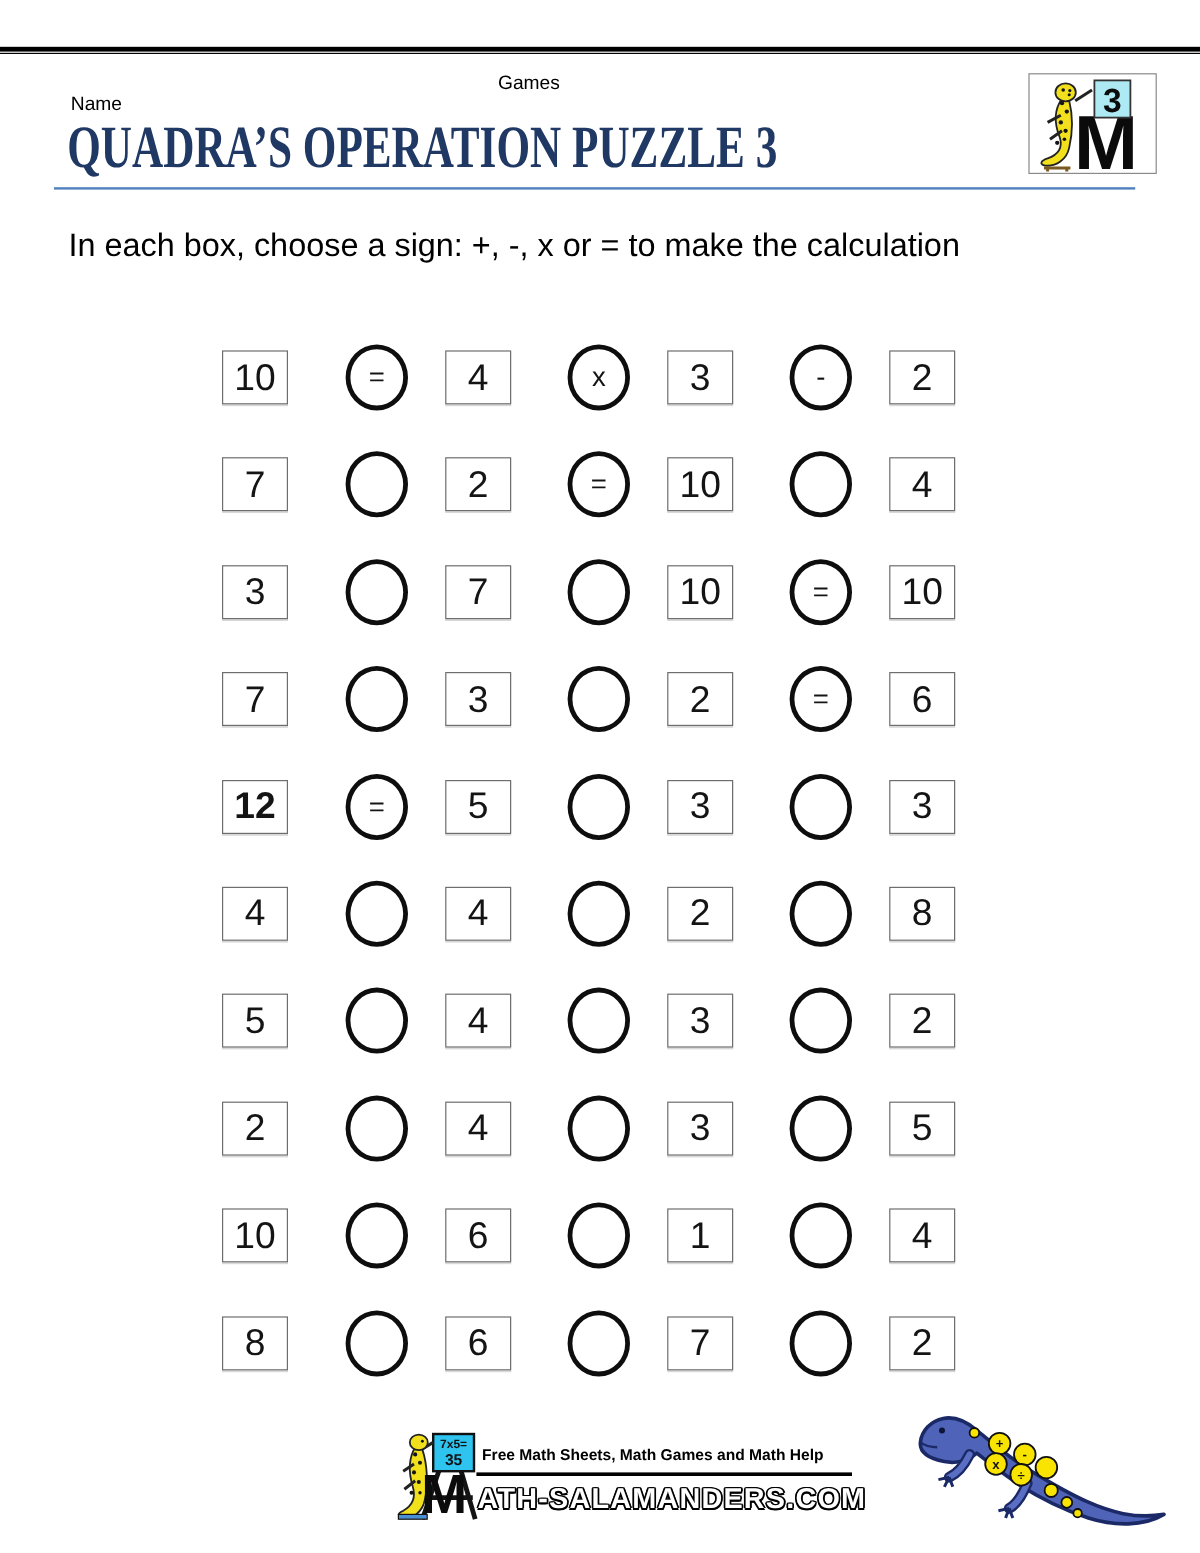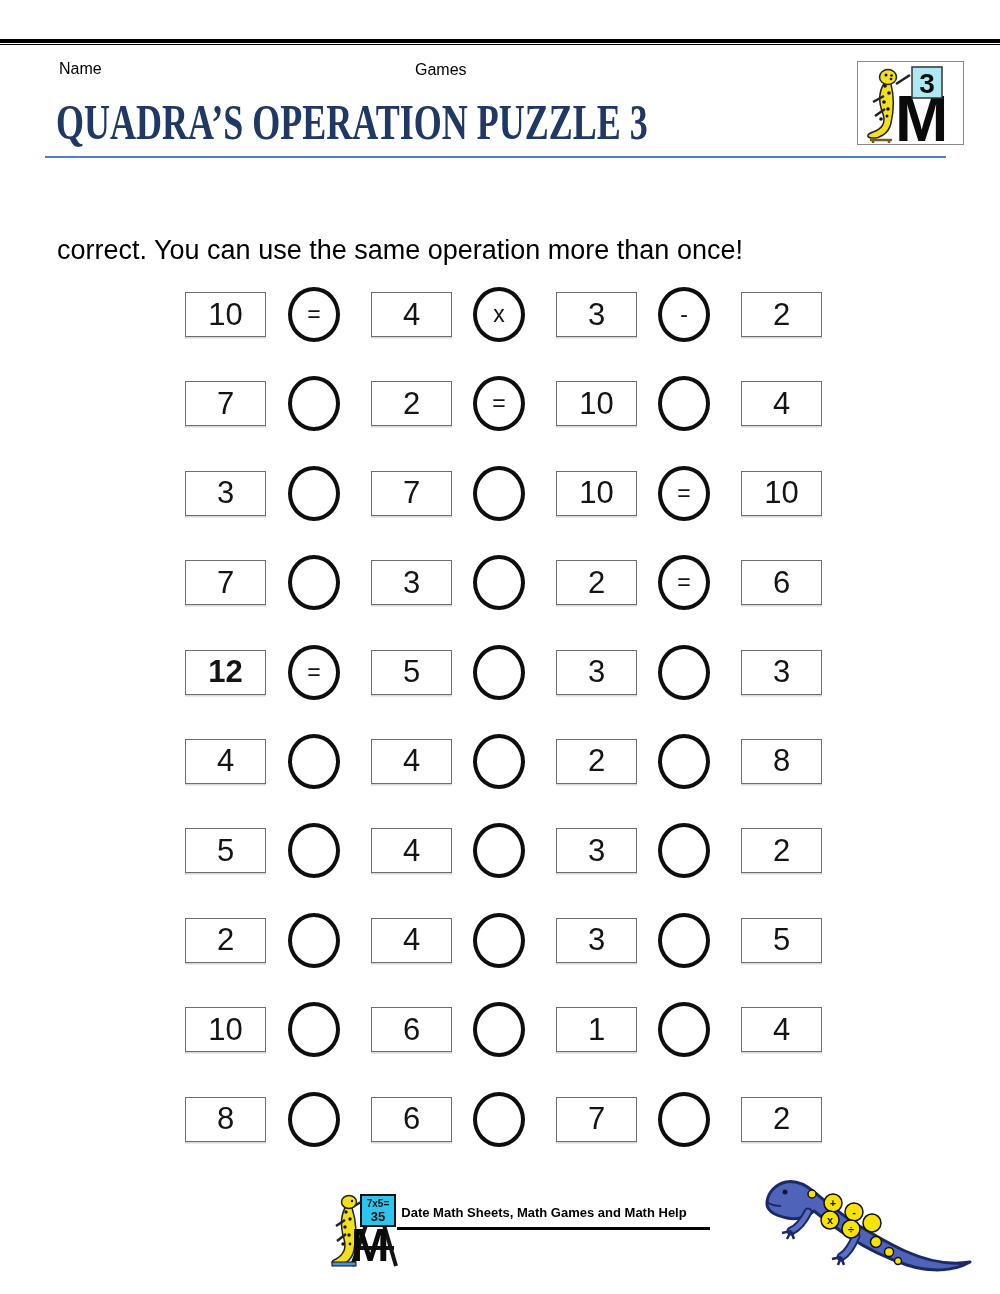--- a/index.html
+++ b/index.html
@@ -2,35 +2,35 @@
 <html style="--title_navy: #1f3864; --underline_blue: #4f81bd; --bar_black: #000000; --circle_black: #0e0e0e; --card_cyan: #aeeaf4; --board_cyan: #2fc4ef; --salamander_yellow: #f2e01c; --salamander_blue: #4f63b8; --spot_yellow: #f8e400;"><head>
 <meta charset="utf-8">
 <style>
   html,body{margin:0;padding:0;background:#fff;}
   .page{position:relative;width:1000px;height:1294px;background:#fff;overflow:hidden;
         font-family:"Liberation Sans",sans-serif;color:#000;}
   
   .topbar{position:absolute;left:0;top:39px;width:100%;}
   .topbar .thick{height:4px;background:var(--bar_black,#000);}
   .topbar .thin{height:1px;background:var(--bar_black,#000);margin-top:1px;}
-  .name-label{position:absolute;left:59px;top:60px;font-size:16px;}
+  .name-label{position:absolute;left:59px;top:79px;font-size:16px;}
   .date-label{position:absolute;left:415px;top:61px;font-size:16px;}
   .title{position:absolute;left:56px;top:97px;margin:0;font-family:"Liberation Serif",serif;
          font-weight:bold;font-size:50px;line-height:1.0;color:var(--title_navy,#1f3864);
          transform:scaleX(0.72);transform-origin:left top;white-space:nowrap;}
   .title-underline{position:absolute;left:45px;top:156px;width:901px;height:2px;
                    background:var(--underline_blue,#4f81bd);}
   .corner-logo{position:absolute;left:857px;top:61px;width:107px;height:84px;
                border:1px solid #8a8a8a;background:#fff;box-sizing:border-box;}
   .instr{position:absolute;left:57px;font-size:27px;white-space:nowrap;}
   #instr1{top:189px;} #instr2{top:235px;}
   
   #puzzle{position:absolute;left:185px;top:287px;width:640px;}
   .prow{position:relative;height:55px;margin-bottom:34.4px;}
-  .nbox{position:absolute;top:5px;width:81px;height:45px;box-sizing:border-box;
+  .nbox{position:absolute;top:5px;width:55px;height:45px;box-sizing:border-box;
         border:1.5px solid #6e6e6e;background:#fff;box-shadow:0 1.5px 0 #d8d8d8;
         display:flex;align-items:center;justify-content:center;font-size:31px;color:#141414;}
   .circ{position:absolute;top:0;width:52px;height:55px;box-sizing:border-box;
         border:4px solid var(--circle_black,#0e0e0e);border-radius:50%;background:#fff;
         display:flex;align-items:center;justify-content:center;}
   .circ span{font-size:23px;color:#141414;}
   
   .f-icon{position:absolute;left:328px;top:1192px;}
   .f-tagline{position:absolute;left:398px;top:1205px;width:292px;text-align:center;
              font-size:13px;font-weight:bold;white-space:nowrap;}
@@ -77,21 +77,21 @@
           <circle cx="23" cy="57" r="1.8"></circle>
           <circle cx="29" cy="54" r="1.5"></circle>
         <circle cx="28" cy="13" r="1.5"></circle>
           <circle cx="33" cy="17" r="1.3"></circle>
       </g>
       <circle cx="33.5" cy="13.5" r="1.3" fill="#111"></circle>
       <path d="M12,78 h22 M15,78 v3 M31,78 v3" stroke="#7a5a20" stroke-width="2.5" fill="none"></path>
     </svg>
   </div>
 
-  <div class="instr" id="instr2">correct. You can use the same operation more than once!</div>
+  <div class="instr" id="instr1">In each box, choose a sign: +, -, x or = to make the calculation</div>
 
   <div id="puzzle">
       <div class="prow">
         <div class="nbox" style="left: 0px;">10</div>
         <div class="circ" style="left: 103px;">
           <span>=</span>
         </div>
         <div class="nbox" style="left: 186px;">4</div>
         <div class="circ" style="left: 288px;">
           <span>x</span>
@@ -256,23 +256,24 @@
           <circle cx="22" cy="27" r="1.7"></circle>
           <circle cx="17" cy="35" r="1.7"></circle>
         <circle cx="21" cy="43" r="1.7"></circle>
           <circle cx="15" cy="52" r="1.7"></circle>
           <circle cx="22" cy="52" r="1.4"></circle>
       </g>
       <circle cx="24" cy="9" r="1.2" fill="#111"></circle>
       <rect x="4" y="70" width="24" height="4" fill="#4a8fd4" stroke="#111" stroke-width="1"></rect>
     </svg>
   </div>
-  <div class="f-tagline">Date Math Sheets, Math Games and Math Help</div>
+  <div class="f-tagline">Free Math Sheets, Math Games and Math Help</div>
   <div class="f-rule"></div>
   <div class="f-m">M</div>
+  <div class="f-site">ATH-SALAMANDERS.COM</div>
 
   <svg class="mascot" width="240" height="130" viewBox="0 0 240 130">
     <path d="M15,40 C16,30 24,22 34,20 C45,18 54,23 62,30 C77,42 90,53 104,62 C119,71 135,81 153,89 C173,98 194,104 218,100 C201,110 177,110 155,103 C134,96 114,86 97,75 C85,67 73,58 62,49 C55,55 45,58 35,56 C25,54 14,50 15,40 Z" fill="var(--salamander_blue,#4f63b8)" stroke="#1b2a66" stroke-width="3" stroke-linejoin="round"></path>
     <path d="M56,50 C51,60 46,66 39,69" stroke="#1b2a66" stroke-width="9" fill="none" stroke-linecap="round"></path>
     <path d="M56,50 C51,60 46,66 39,69" stroke="#5a6fc4" stroke-width="5" fill="none" stroke-linecap="round"></path>
     <path d="M39,69 l-9,2 M39,69 l-4,8 M39,69 l3,8" stroke="#1b2a66" stroke-width="2.5" fill="none"></path>
     <path d="M104,74 C100,84 96,91 89,95" stroke="#1b2a66" stroke-width="9" fill="none" stroke-linecap="round"></path>
     <path d="M104,74 C100,84 96,91 89,95" stroke="#5a6fc4" stroke-width="5" fill="none" stroke-linecap="round"></path>
     <path d="M89,95 l-9,2 M89,95 l-3,8 M89,95 l3,8" stroke="#1b2a66" stroke-width="2.5" fill="none"></path>
     <path d="M15,40 C19,43 24,44 29,44" stroke="#1b2a66" stroke-width="2" fill="none"></path>

